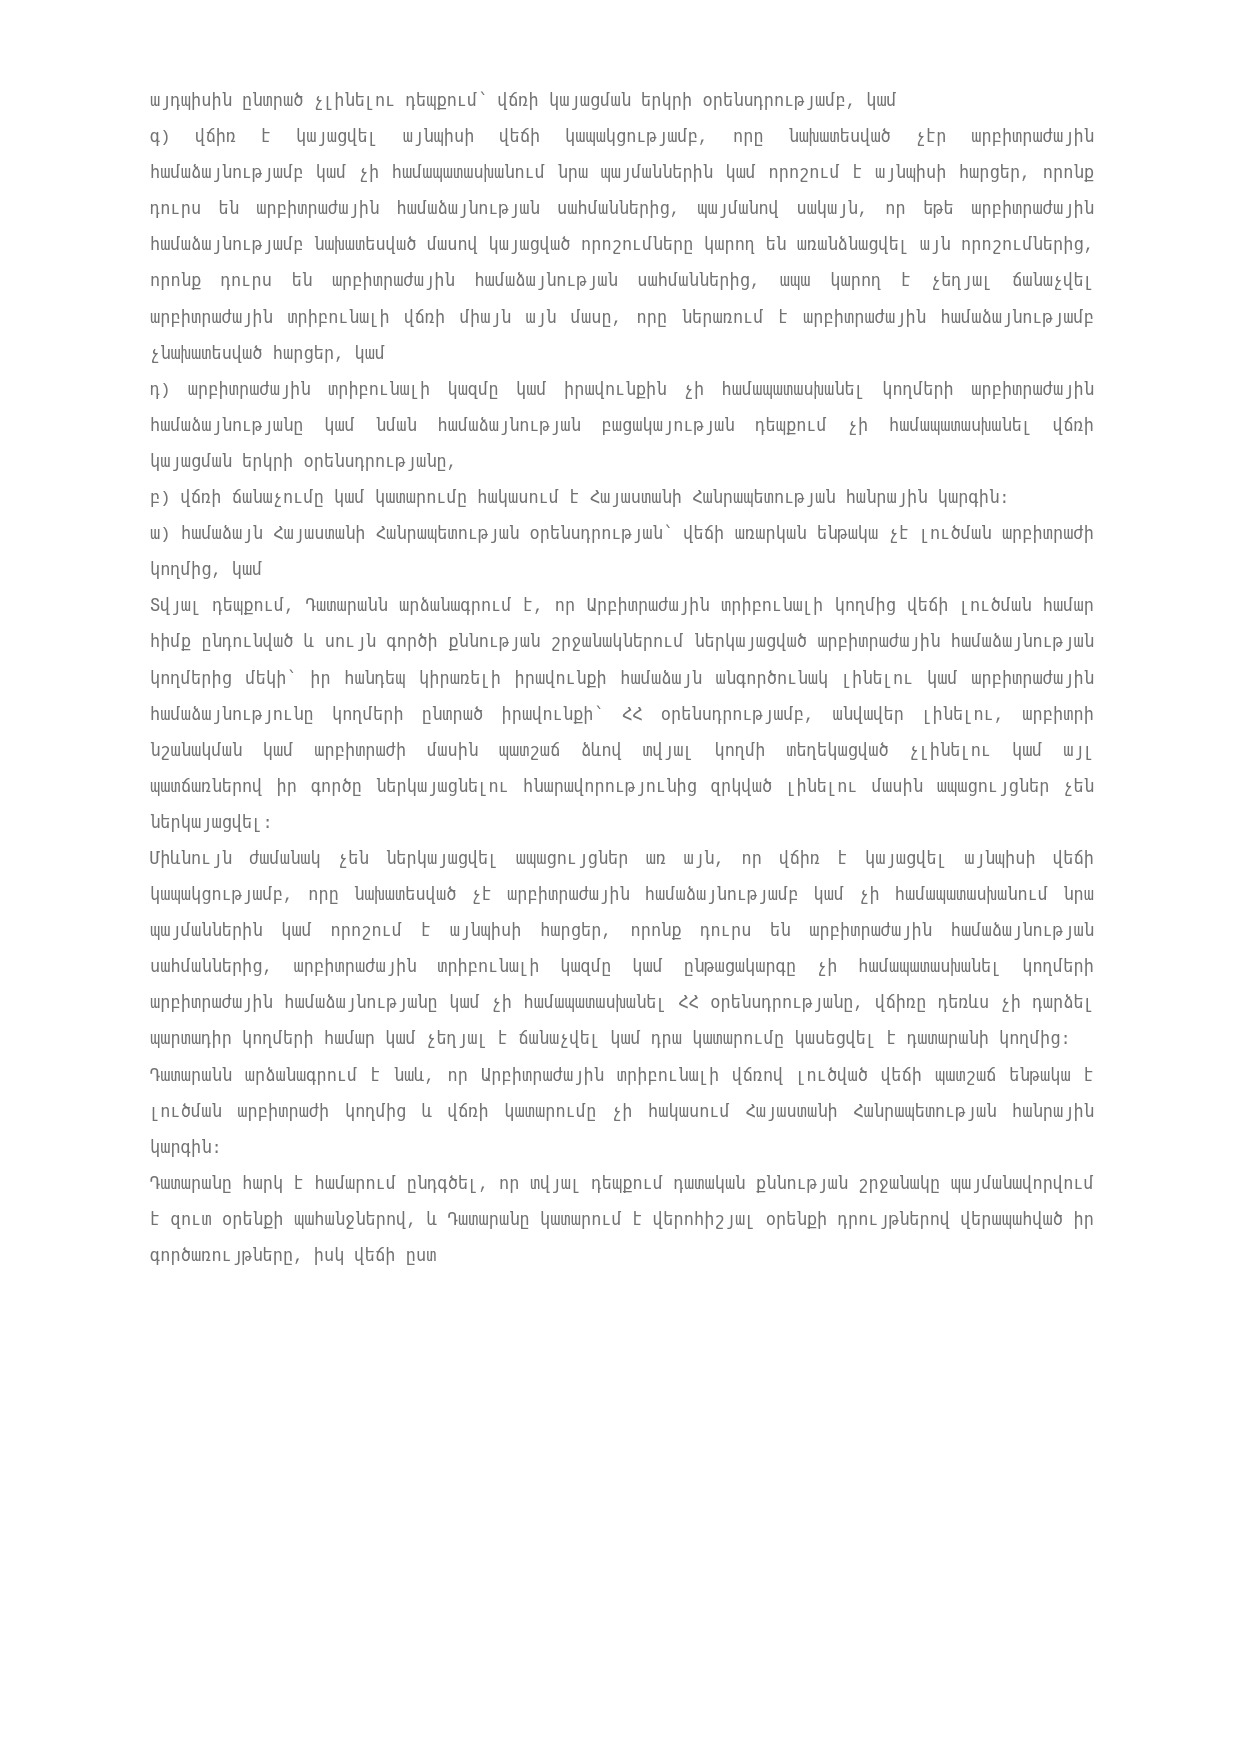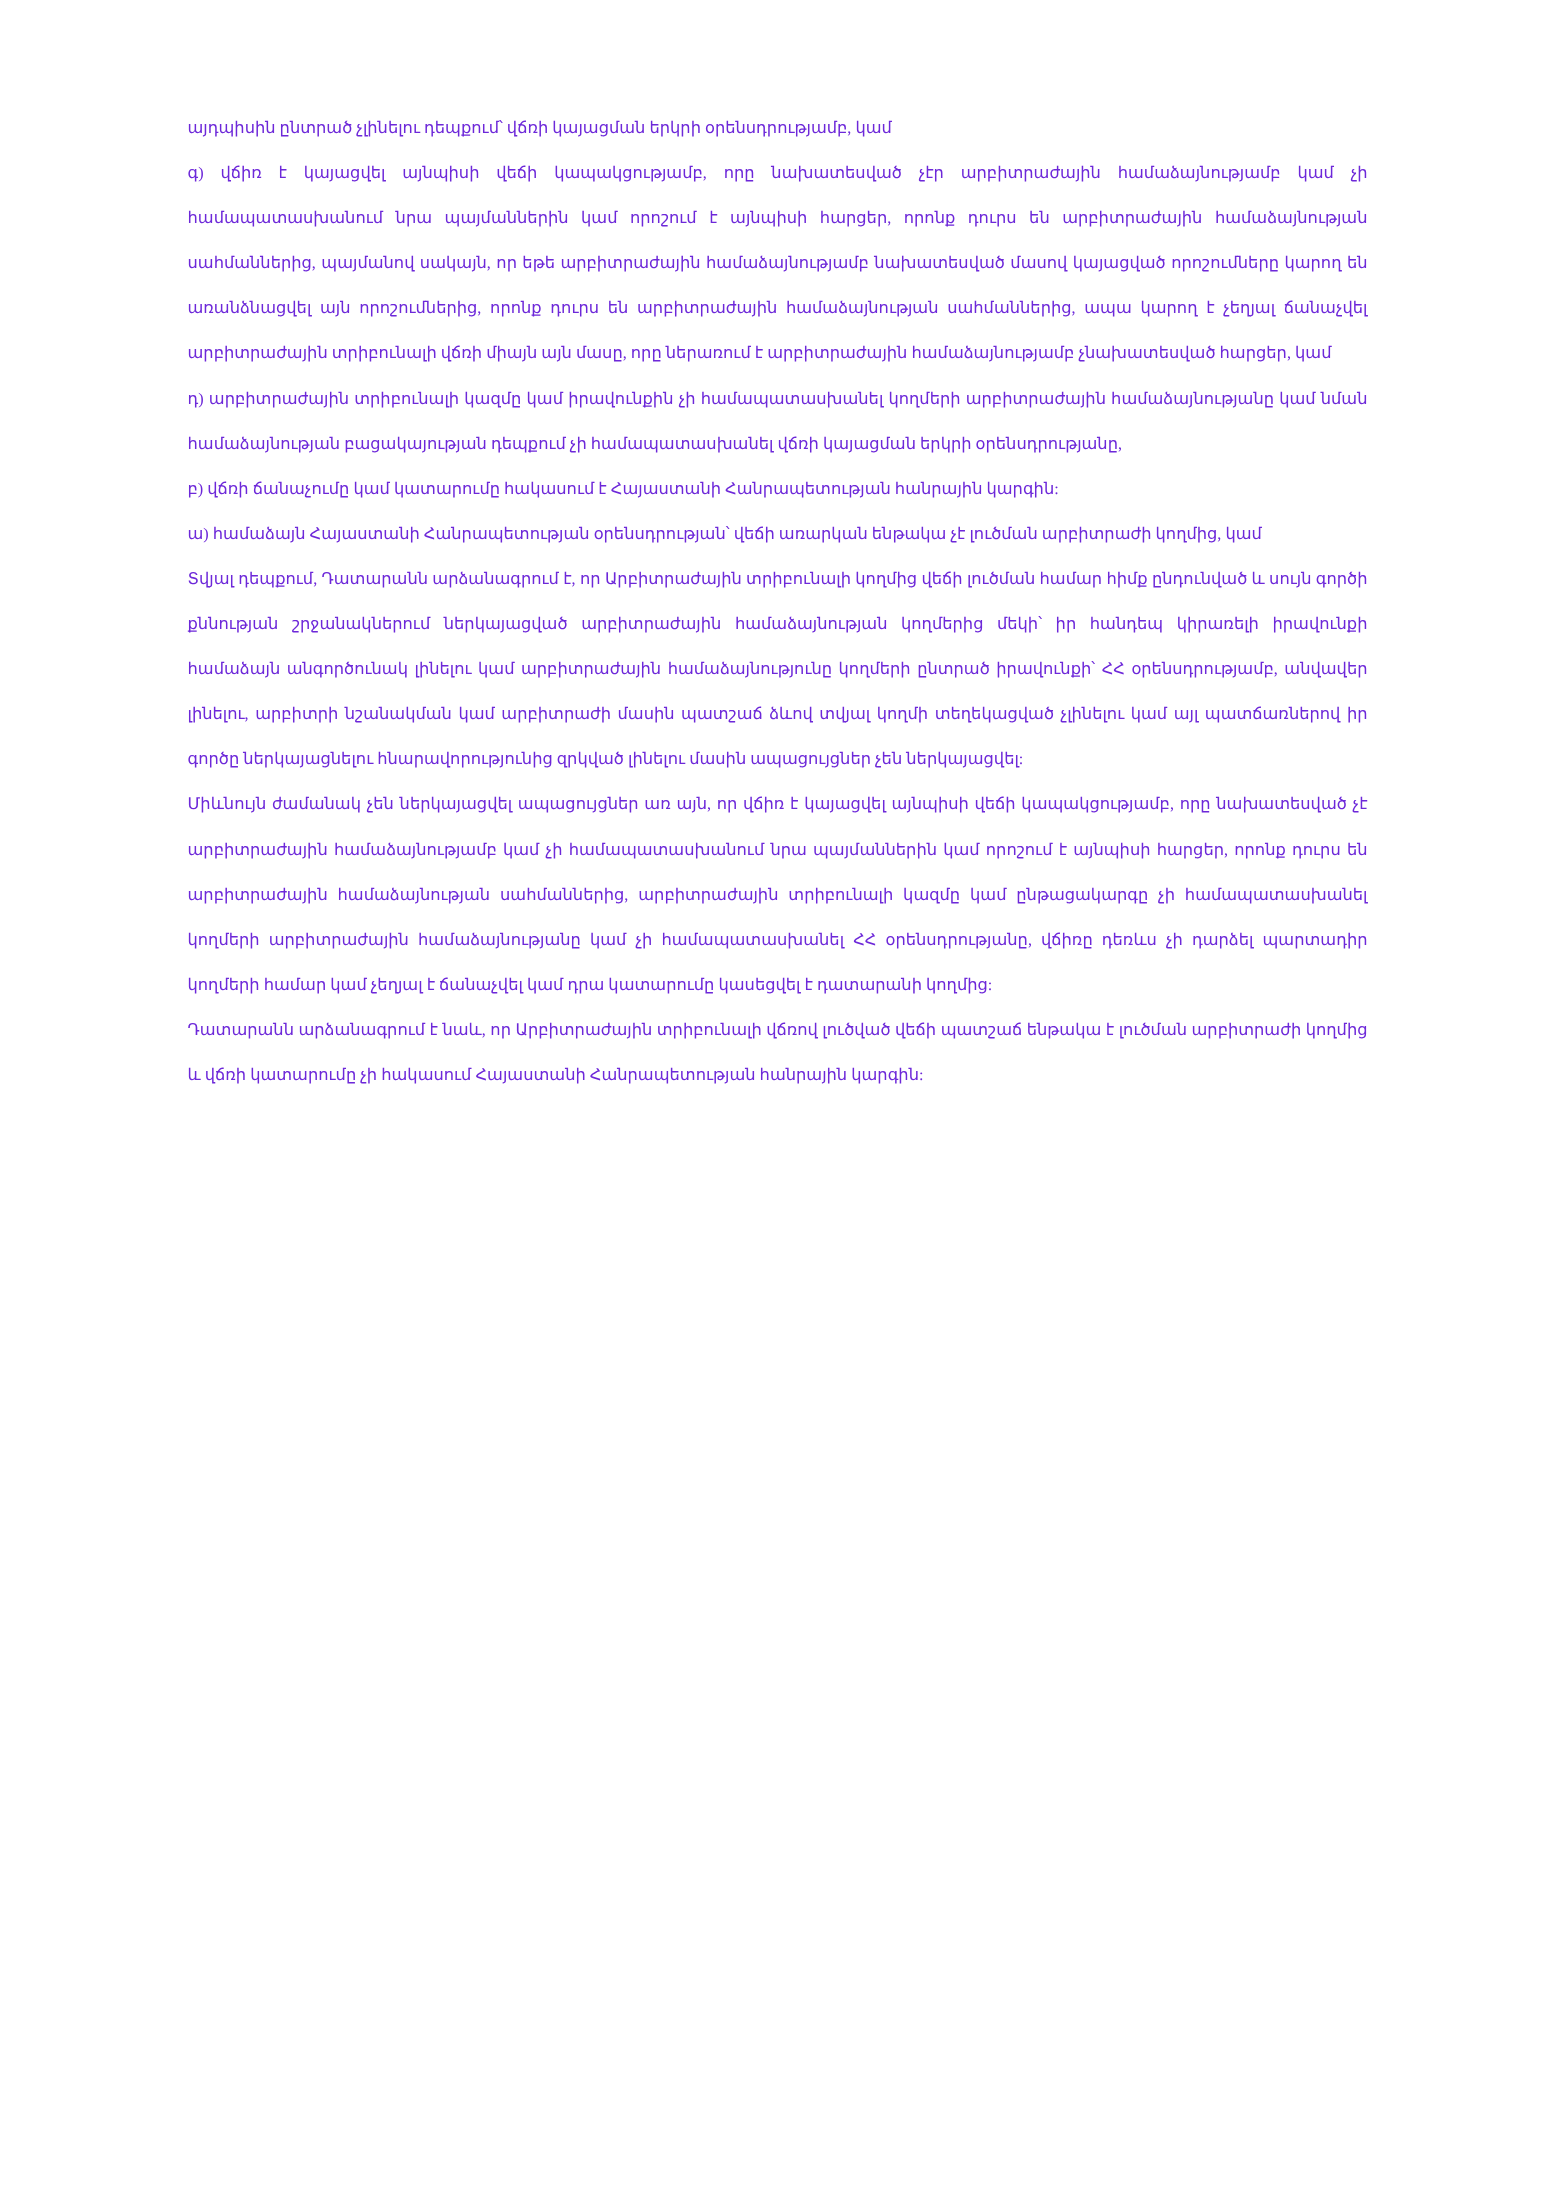--- a/index.html
+++ b/index.html
@@ -11,24 +11,24 @@
     width: 1241px;
     height: 1754px;
     position: relative;
     overflow: hidden;
   }
   .page {
     position: absolute;
     left: 150px;
     top: 84px;
     width: 944px;
-    font-family: Liberation Serif, serif;
-    font-size: 13px;
+    font-family: Liberation Mono, monospace;
+    font-size: 17px;
     line-height: 36.1px;
-    color: #6d28d9;
+    color: #737373;
   }
   .para {
     margin: 0;
     padding: 0;
     text-align: justify;
     text-align-last: left;
     hyphens: none;
   }
 </style>
 </head>
@@ -36,13 +36,14 @@
 
 <div class="page">
   <p class="para">այդպիսին ընտրած չլինելու դեպքում՝ վճռի կայացման երկրի օրենսդրությամբ, կամ</p>
   <p class="para">գ) վճիռ է կայացվել այնպիսի վեճի կապակցությամբ, որը նախատեսված չէր արբիտրաժային համաձայնությամբ կամ չի համապատասխանում նրա պայմաններին կամ որոշում է այնպիսի հարցեր, որոնք դուրս են արբիտրաժային համաձայնության սահմաններից, պայմանով սակայն, որ եթե արբիտրաժային համաձայնությամբ նախատեսված մասով կայացված որոշումները կարող են առանձնացվել այն որոշումներից, որոնք դուրս են արբիտրաժային համաձայնության սահմաններից, ապա կարող է չեղյալ ճանաչվել արբիտրաժային տրիբունալի վճռի միայն այն մասը, որը ներառում է արբիտրաժային համաձայնությամբ չնախատեսված հարցեր, կամ</p>
   <p class="para">դ) արբիտրաժային տրիբունալի կազմը կամ իրավունքին չի համապատասխանել կողմերի արբիտրաժային համաձայնությանը կամ նման համաձայնության բացակայության դեպքում չի համապատասխանել վճռի կայացման երկրի օրենսդրությանը,</p>
   <p class="para">բ) վճռի ճանաչումը կամ կատարումը հակասում է Հայաստանի Հանրապետության հանրային կարգին:</p>
   <p class="para">ա) համաձայն Հայաստանի Հանրապետության օրենսդրության՝ վեճի առարկան ենթակա չէ լուծման արբիտրաժի կողմից, կամ</p>
   <p class="para">Տվյալ դեպքում, Դատարանն արձանագրում է, որ Արբիտրաժային տրիբունալի կողմից վեճի լուծման համար հիմք ընդունված և սույն գործի քննության շրջանակներում ներկայացված արբիտրաժային համաձայնության կողմերից մեկի՝ իր հանդեպ կիրառելի իրավունքի համաձայն անգործունակ լինելու կամ արբիտրաժային համաձայնությունը կողմերի ընտրած իրավունքի՝ ՀՀ օրենսդրությամբ, անվավեր լինելու, արբիտրի նշանակման կամ արբիտրաժի մասին պատշաճ ձևով տվյալ կողմի տեղեկացված չլինելու կամ այլ պատճառներով իր գործը ներկայացնելու հնարավորությունից զրկված լինելու մասին ապացույցներ չեն ներկայացվել:</p>
   <p class="para">Միևնույն ժամանակ չեն ներկայացվել ապացույցներ առ այն, որ վճիռ է կայացվել այնպիսի վեճի կապակցությամբ, որը նախատեսված չէ արբիտրաժային համաձայնությամբ կամ չի համապատասխանում նրա պայմաններին կամ որոշում է այնպիսի հարցեր, որոնք դուրս են արբիտրաժային համաձայնության սահմաններից, արբիտրաժային տրիբունալի կազմը կամ ընթացակարգը չի համապատասխանել կողմերի արբիտրաժային համաձայնությանը կամ չի համապատասխանել ՀՀ օրենսդրությանը, վճիռը դեռևս չի դարձել պարտադիր կողմերի համար կամ չեղյալ է ճանաչվել կամ դրա կատարումը կասեցվել է դատարանի կողմից:</p>
   <p class="para">Դատարանն արձանագրում է նաև, որ Արբիտրաժային տրիբունալի վճռով լուծված վեճի պատշաճ ենթակա է լուծման արբիտրաժի կողմից և վճռի կատարումը չի հակասում Հայաստանի Հանրապետության հանրային կարգին:</p>
+  <p class="para">Դատարանը հարկ է համարում ընդգծել, որ տվյալ դեպքում դատական քննության շրջանակը պայմանավորվում է զուտ օրենքի պահանջներով, և Դատարանը կատարում է վերոհիշյալ օրենքի դրույթներով վերապահված իր գործառույթները, իսկ վեճի ըստ</p>
 </div>
 
 </body></html>

